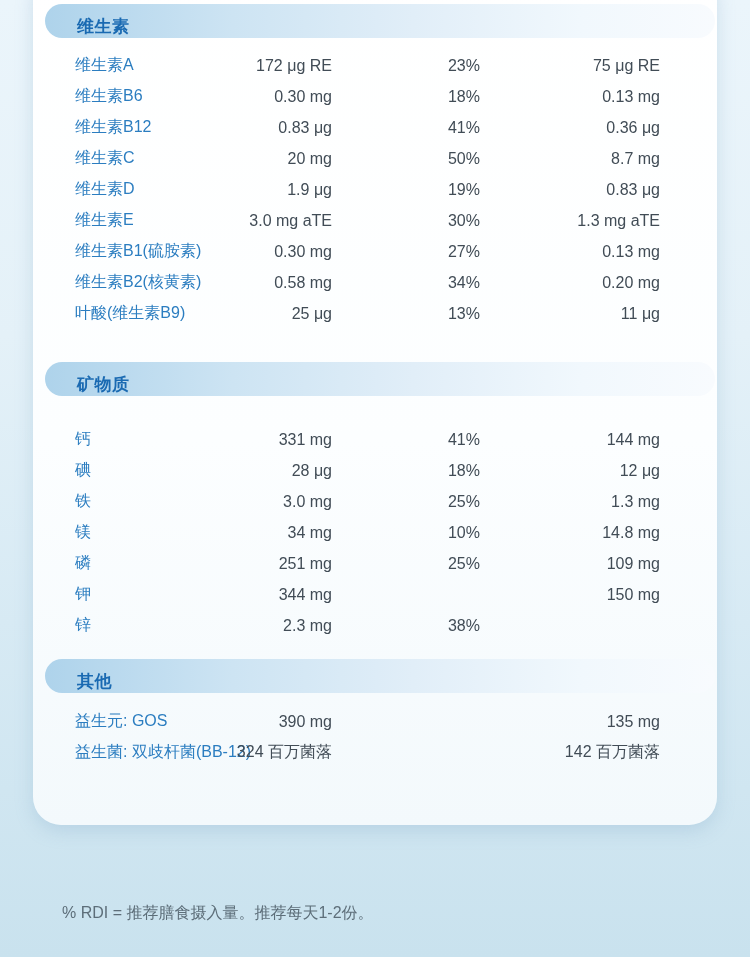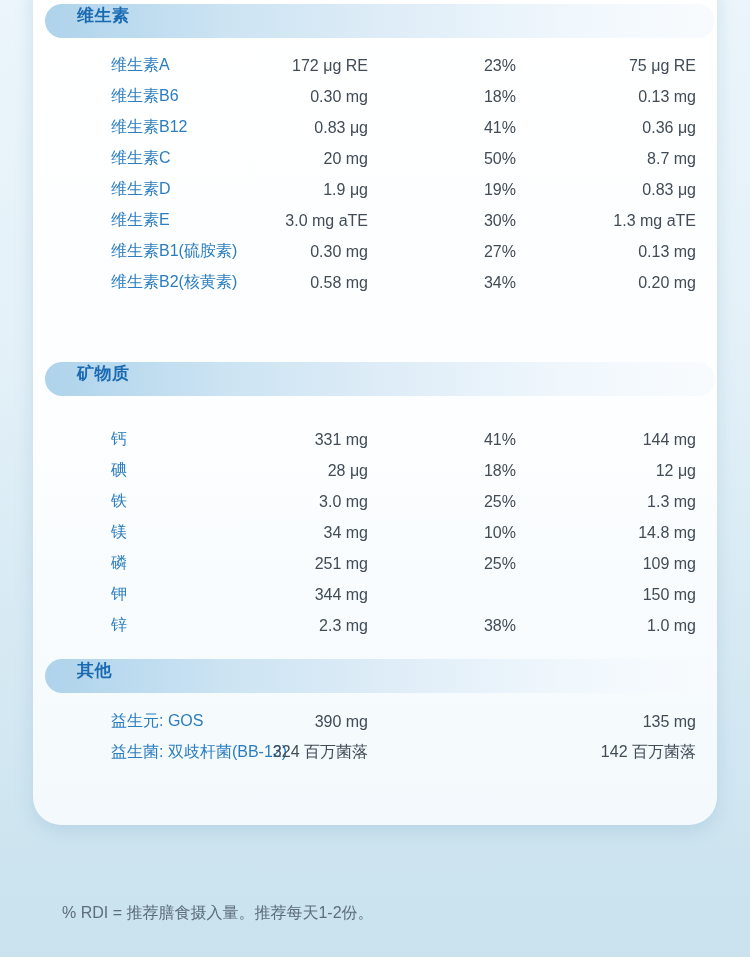--- a/index.html
+++ b/index.html
@@ -19,28 +19,28 @@
     width:684px;height:855px;
     border-radius:28px;
     background:linear-gradient(180deg,#ffffff 0%,#fcfeff 55%,#f3f9fc 100%);
     box-shadow:0 6px 18px rgba(125,165,198,0.28);
   }
   .content{position:absolute;inset:0;}
   .pill{
     position:absolute;left:45px;width:670px;height:34px;
     border-radius:17px;
     background:linear-gradient(90deg,#aed3eb 0%,#cde4f3 28%,#e1eef8 55%,#f1f8fd 80%,#f8fbfe 100%);
-    display:flex;align-items:flex-start;
+    display:flex;align-items:flex-end;
     box-sizing:border-box;padding-left:32px;
   }
   .pill .title{
     font-size:17px;font-weight:bold;color:#1a6ab2;letter-spacing:0.5px;
   }
   .rows{
-    position:absolute;left:75px;width:585px;margin-left:36px;
+    position:absolute;left:75px;width:585px;
   }
   .row{
     height:31px;
     display:grid;
     grid-template-columns:122px 135px 148px 180px;
     align-items:center;
   }
   .row .cell{font-size:16px;white-space:pre;}
   .row .name{color:#2b7dc0;text-align:left;}
   .row .val{color:#414c56;text-align:right;}
@@ -115,20 +115,26 @@
   </div>
 
   <div class="row">
     <span class="cell name">维生素B2(核黄素)</span>
     <span class="cell val">0.58 mg</span>
     <span class="cell val">34%</span>
     <span class="cell val">0.20 mg</span>
   </div>
 
 
+  <div class="row">
+    <span class="cell name">叶酸(维生素B9)</span>
+    <span class="cell val">25 μg</span>
+    <span class="cell val">13%</span>
+    <span class="cell val">11 μg</span>
+  </div>
 </div>
   </div>
 
   <div class="section sec1">
     <div class="pill">
       <span class="title">矿物质</span>
     </div>
     <div class="rows">
   <div class="row">
     <span class="cell name">钙</span>
@@ -169,21 +175,20 @@
     <span class="cell name">钾</span>
     <span class="cell val">344 mg</span>
     <span class="cell val"></span>
     <span class="cell val">150 mg</span>
   </div>
 
   <div class="row">
     <span class="cell name">锌</span>
     <span class="cell val">2.3 mg</span>
     <span class="cell val">38%</span>
-    <span class="cell val">1.0 mg</span>
   </div>
 </div>
   </div>
 
   <div class="section sec2">
     <div class="pill">
       <span class="title">其他</span>
     </div>
     <div class="rows">
 

